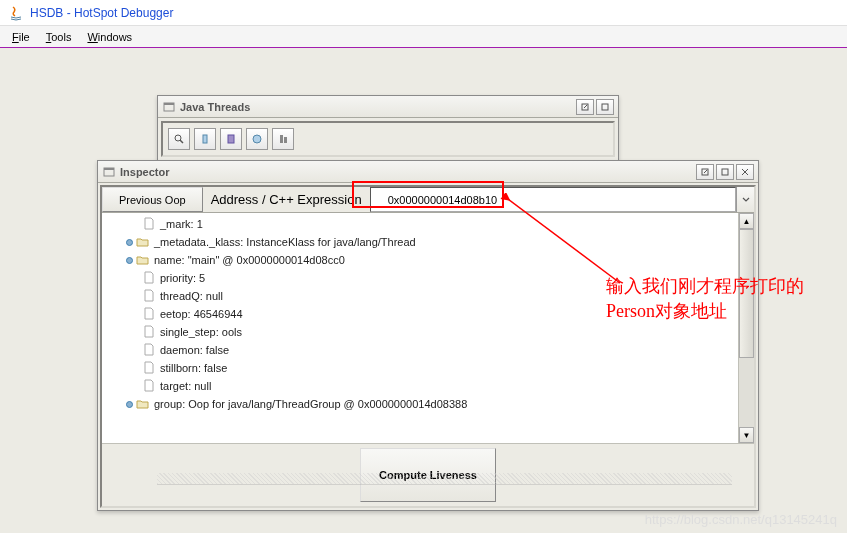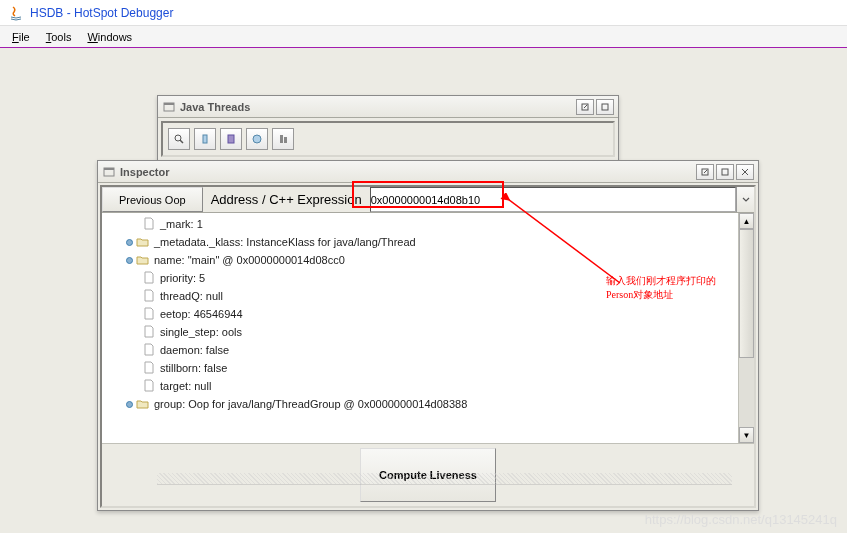--- a/index.html
+++ b/index.html
@@ -25,21 +25,21 @@
     
     .threads-window { left: 157px; top: 47px; width: 462px; }
     .threads-toolbar { display: flex; align-items: center; padding: 5px; gap: 4px; background: #ecebe4; border: 2px inset #d8d7d0; margin: 3px; }
     .tb-btn { width: 22px; height: 22px; border: 1px solid #999; background: linear-gradient(#fff,#e8e8e8); display: flex; align-items: center; justify-content: center; cursor: pointer; }
     
     .inspector-window { left: 97px; top: 112px; width: 662px; }
     .inspector-body { border: 2px inset #d8d7d0; margin: 2px; background: #fff; }
     .inspector-toolbar { display: flex; height: 26px; background: #ecebe4; border-bottom: 1px solid #a8a8a0; justify-content: center; }
     .prev-btn { padding: 0 16px; display: flex; align-items: center; border: 1px outset #ddd; background: linear-gradient(#f8f8f6, #e8e7e0); cursor: pointer; font-size: 11px; }
     .expr-label { padding: 0 8px; display: flex; align-items: center; background: #ecebe4; font-size: 13px; }
-    .expr-input { flex: 1; border: 1px inset #aaa; background: #fff; padding: 0 0; font-size: 11px; font-family: inherit; }
+    .expr-input { flex: 1; border: 1px inset #aaa; background: #fff; padding: 0 17px; font-size: 11px; font-family: inherit; }
     .dropdown-btn { width: 18px; border-left: 1px solid #999; background: linear-gradient(#f8f8f6, #e8e7e0); display: flex; align-items: center; justify-content: center; cursor: pointer; }
     
     .tree-container { display: flex; height: 230px; }
     .tree { flex: 1; background: #fff; overflow: hidden; padding: 2px 0; }
     .scrollbar { width: 16px; background: #ecebe4; border-left: 1px solid #c0c0b8; display: flex; flex-direction: column; }
     .scroll-btn { height: 16px; background: linear-gradient(#f8f8f6,#e0dfd8); border: 1px solid #aaa; display: flex; align-items: center; justify-content: center; cursor: pointer; font-size: 8px; }
     .scroll-track { flex: 1; background: #e0dfd8; position: relative; }
     .scroll-thumb { position: absolute; top: 0; left: 0; right: 0; height: 65%; background: linear-gradient(90deg,#f0efe8,#d8d7d0); border: 1px solid #aaa; }
     
     .tree-row { display: flex; align-items: center; height: 18px; padding-left: 4px; font-size: 11px; color: #222; white-space: nowrap; }
@@ -49,21 +49,21 @@
     .indent-1 { padding-left: 22px; }
     .branch { display: inline-block; width: 18px; height: 18px; flex-shrink: 0; }
     
     .compute-bar { display: flex; justify-content: center; padding: 4px; background: #ecebe4; border-top: 1px solid #c0c0b8; }
     .compute-btn { padding: 20px 18px; border: 1px outset #ddd; background: linear-gradient(#f8f8f6,#e8e7e0); cursor: pointer; font-size: 11px; font-weight: bold; }
     
     .bottom-shadow { position: absolute; left: 157px; top: 425px; width: 575px; height: 12px; background: repeating-linear-gradient(45deg, #ccc, #ccc 1px, transparent 1px, transparent 3px); opacity: 0.4; border-bottom: 1px solid #aaa; }
     
     .annotation-box { position: absolute; border: 2px solid #ff0000; pointer-events: none; }
     .arrow-svg { position: absolute; pointer-events: none; }
-    .annotation-text { position: absolute; color: #ff0000; font-size: 10px; font-family: "SimSun", serif; line-height: 1.4; pointer-events: none; }
+    .annotation-text { position: absolute; color: #ff0000; font-size: 18px; font-family: "SimSun", serif; line-height: 1.4; pointer-events: none; }
     
     .watermark { position: absolute; right: 10px; bottom: 6px; color: #ddd; font-size: 13px; font-family: Arial; pointer-events: none; }
   </style>
 </head>
 <body>
 
 <div class="titlebar">
   <span class="java-icon">
     <svg viewBox="0 0 16 16">
         <path d="M5 2 Q8 4 6 7 Q4 9 7 11" stroke="#e76f00" stroke-width="1.5" fill="none"></path>

